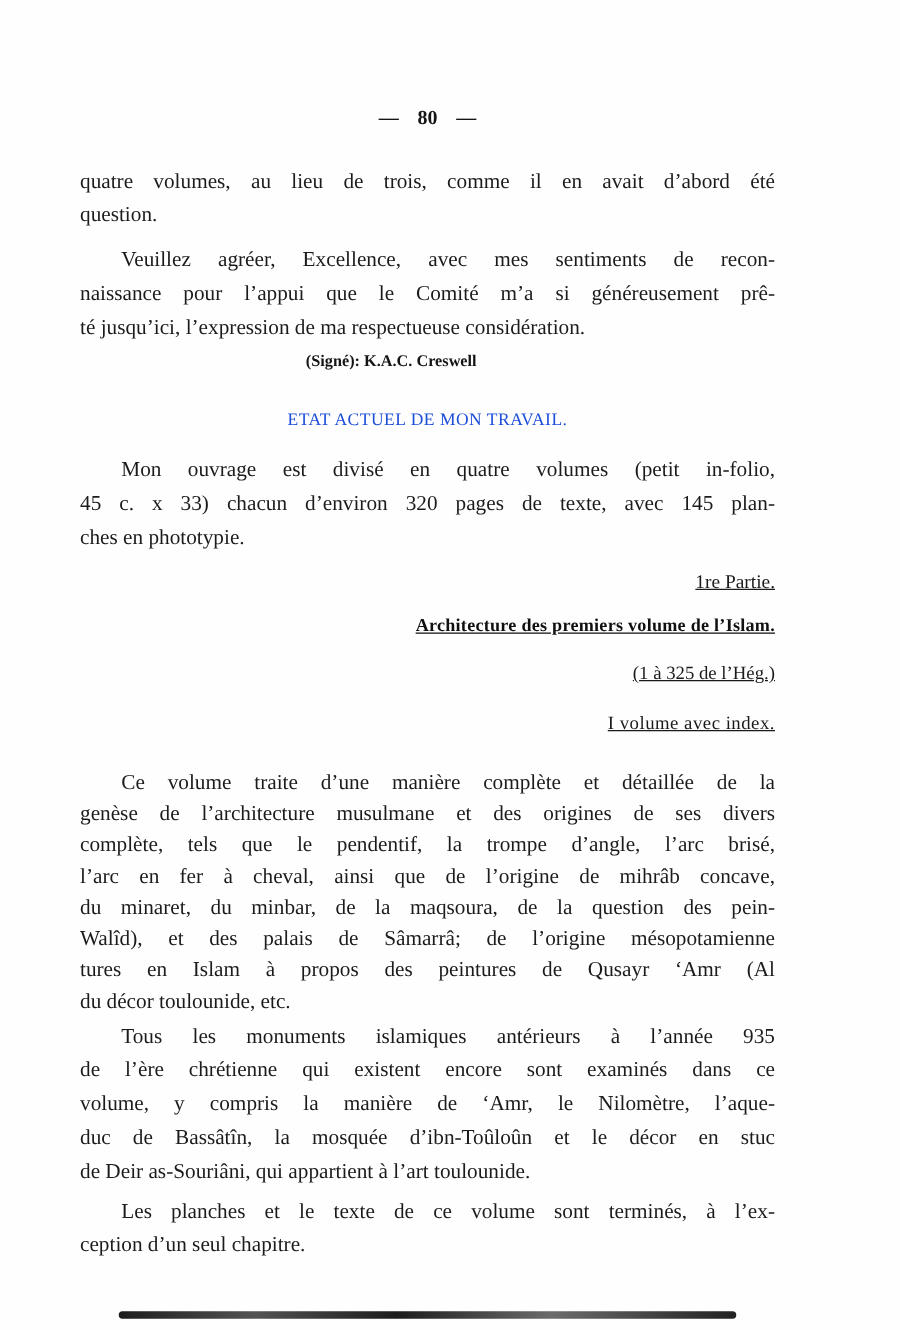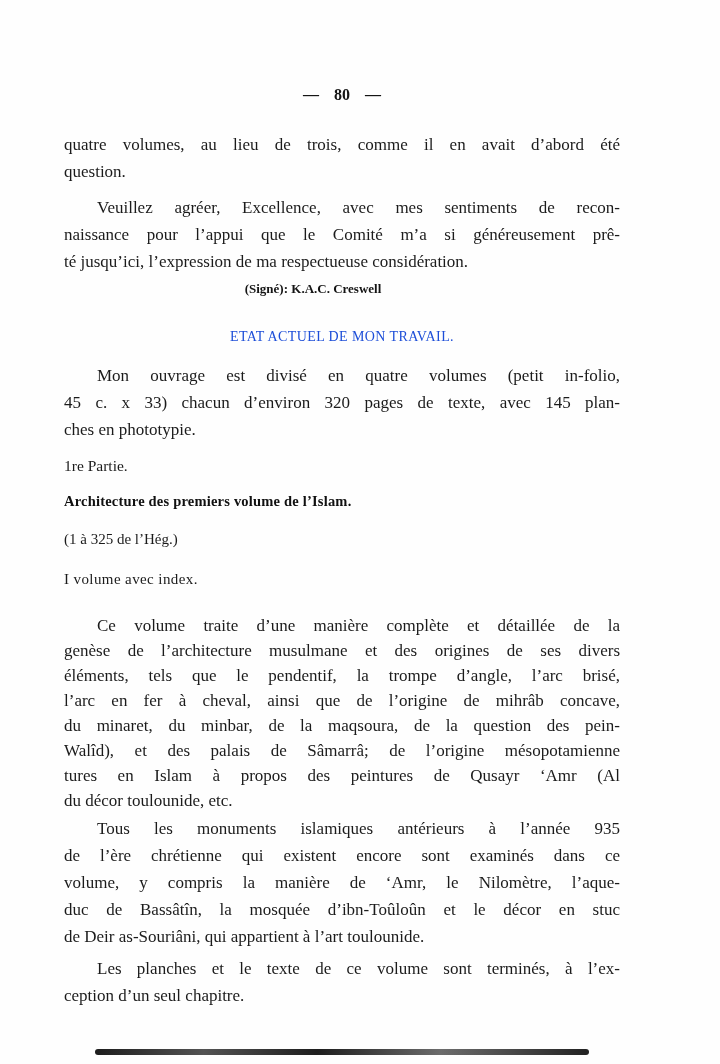--- a/index.html
+++ b/index.html
@@ -53,21 +53,21 @@
   .section-heading {
     margin-top: 28px;
     text-align: center;
     font-weight: 400;
     font-size: 14px;
     line-height: 24px;
     letter-spacing: 0.4px;
     color: #1d4ed8;
   }
 
-  .center { text-align: left; }
+  .center { text-align: right; text-decoration: underline; }
   .part-label  { margin-top: 12px; font-size: 15.5px; line-height: 22px; }
   .part-title  { margin-top: 15px; font-weight: 700; font-size: 14.5px; line-height: 19px; letter-spacing: 0.2px; color: #101010; }
   .part-range  { margin-top: 19px; font-size: 15px; line-height: 19px; }
   .part-volume { margin-top: 21px; font-size: 15px; line-height: 19px; letter-spacing: 0.4px; }
 
   .scan-artifact {
     position: absolute;
     left: 95px;
     bottom: 9px;
     width: 494px;
@@ -113,21 +113,21 @@
 
   <div class="center part-title">Architecture des premiers volume de l’Islam.</div>
 
   <div class="center part-range">(1 à 325 de l’Hég.)</div>
 
   <div class="center part-volume">I volume avec index.</div>
 
   <div class="para indent p4">
       <div class="line">Ce volume traite d’une manière complète et détaillée de la</div>
       <div class="line">genèse de l’architecture musulmane et des origines de ses divers</div>
-      <div class="line">éléments, tels que le pendentif, la trompe d’angle, l’arc brisé,</div>
+      <div class="line">complète, tels que le pendentif, la trompe d’angle, l’arc brisé,</div>
       <div class="line">l’arc en fer à cheval, ainsi que de l’origine de mihrâb concave,</div>
       <div class="line">du minaret, du minbar, de la maqsoura, de la question des pein-</div>
       <div class="line">Walîd), et des palais de Sâmarrâ; de l’origine mésopotamienne</div>
       <div class="line">tures en Islam à propos des peintures de Qusayr ‘Amr (Al</div>
       <div class="line last">du décor toulounide, etc.</div>
     </div>
 
   <div class="para indent p5">
       <div class="line">Tous les monuments islamiques antérieurs à l’année 935</div>
       <div class="line">de l’ère chrétienne qui existent encore sont examinés dans ce</div>

